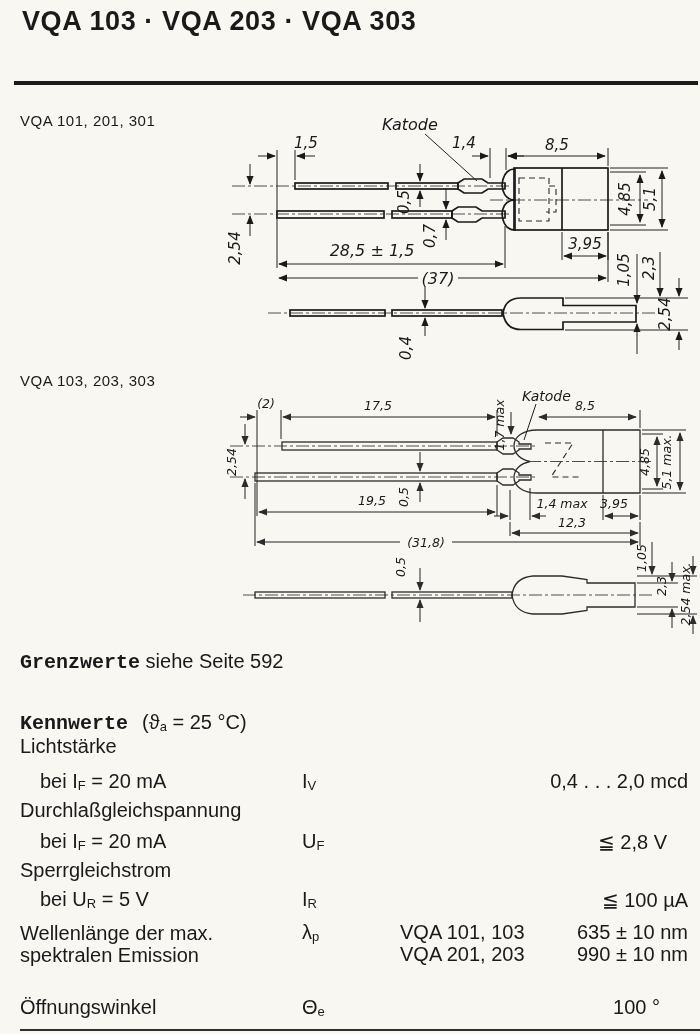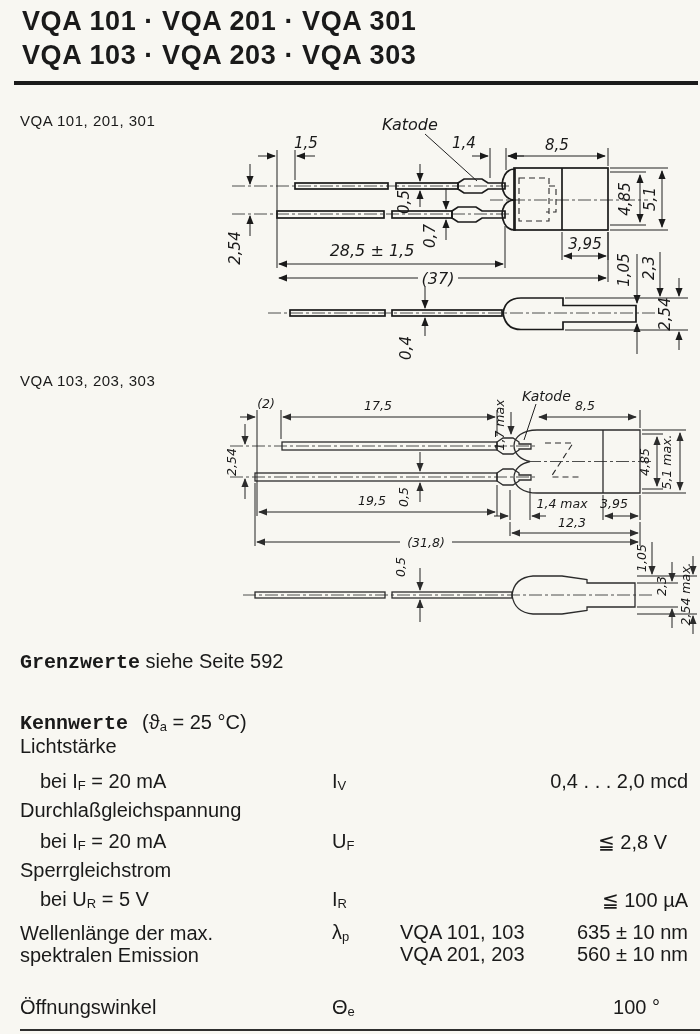--- a/index.html
+++ b/index.html
@@ -8,21 +8,21 @@
   .title{position:absolute;left:22px;top:4px;font-weight:bold;font-size:27px;
          line-height:34px;letter-spacing:.6px;white-space:nowrap;}
   .rule-top{position:absolute;left:14px;top:81px;width:684px;height:4px;background:#1b1b1b;}
   .rule-bottom{position:absolute;left:20px;top:1029px;width:680px;height:2px;background:#2e2e2e;}
   .sec{position:absolute;left:20px;font-size:15px;letter-spacing:.5px;white-space:nowrap;}
   .line{position:absolute;left:20px;font-size:20px;line-height:24px;white-space:nowrap;}
   .b{font-weight:bold;font-family:Liberation Mono, monospace;}
   .hpar{margin-left:14px;font-weight:normal;text-align:center;}
   .row{position:absolute;left:0;top:0;width:700px;height:24px;font-size:20px;}
   .cond{position:absolute;left:40px;white-space:nowrap;text-align:center;}
-  .sym{position:absolute;left:302px;white-space:nowrap;margin-left:30px;}
+  .sym{position:absolute;left:302px;white-space:nowrap;}
   .typ{position:absolute;left:400px;white-space:nowrap;}
   .val{position:absolute;top:0;white-space:nowrap;}
   .sub{font-size:13px;vertical-align:-2px;}
   svg{position:absolute;left:0;}
   svg text{font-family:"DejaVu Sans",sans-serif;fill:#1a1a1a;}
   .dim{font-style:italic;font-size:15px;}
   .sm{font-size:12.5px;}
   .big{font-size:16px;}
   .kat{font-style:italic;font-size:16px;}
   .kat2{font-style:italic;font-size:14px;}
@@ -31,21 +31,20 @@
   .dl{fill:none;stroke:#222;stroke-width:1;}
   .cl{fill:none;stroke:#3a3a3a;stroke-width:.9;stroke-dasharray:13 3 3 3;}
   .dash{fill:none;stroke:#2a2a2a;stroke-width:1.1;stroke-dasharray:6 4;}
 </style>
 </head>
 <body>
 
 <div class="page">
 
   <div class="title">
-    <div>VQA 101 · VQA 201 · VQA 301</div>
     <div>VQA 103 · VQA 203 · VQA 303</div>
   </div>
   <div class="rule-top"></div>
 
   <div class="sec" style="top:112px">VQA 101, 201, 301</div>
 
   <svg width="700" height="262" viewBox="0 0 700 262" style="top:108px">
     <defs>
       <marker id="a1" viewBox="0 0 10 10" refX="9" refY="5" markerWidth="9" markerHeight="9" orient="auto-start-reverse">
         <path d="M0,1 L10,5 L0,9 z" fill="#1a1a1a"></path>
@@ -297,21 +296,21 @@
 
   <div class="line" style="top:943px">spektralen Emission</div>
   <div class="line" style="top:921px">Wellenlänge der max.</div>
   <div class="row" style="top:921px">
     <span class="sym"><span>λ</span><span class="sub">p</span></span>
     <span class="typ">VQA 101, 103</span>
     <span class="val" style="right:12px">635 ± 10 nm</span>
   </div>
   <div class="row" style="top:943px">
     <span class="typ">VQA 201, 203</span>
-    <span class="val" style="right:12px">560 ± 10 nm</span>
+    <span class="val" style="right:12px">990 ± 10 nm</span>
   </div>
 
   <div class="row" style="top:996px">
     <span class="cond" style="left:20px">Öffnungswinkel</span>
     <span class="sym"><span>Θ</span><span class="sub">e</span></span>
     <span class="val" style="right:40px">100 °</span>
   </div>
 
   <div class="rule-bottom"></div>
 </div>

